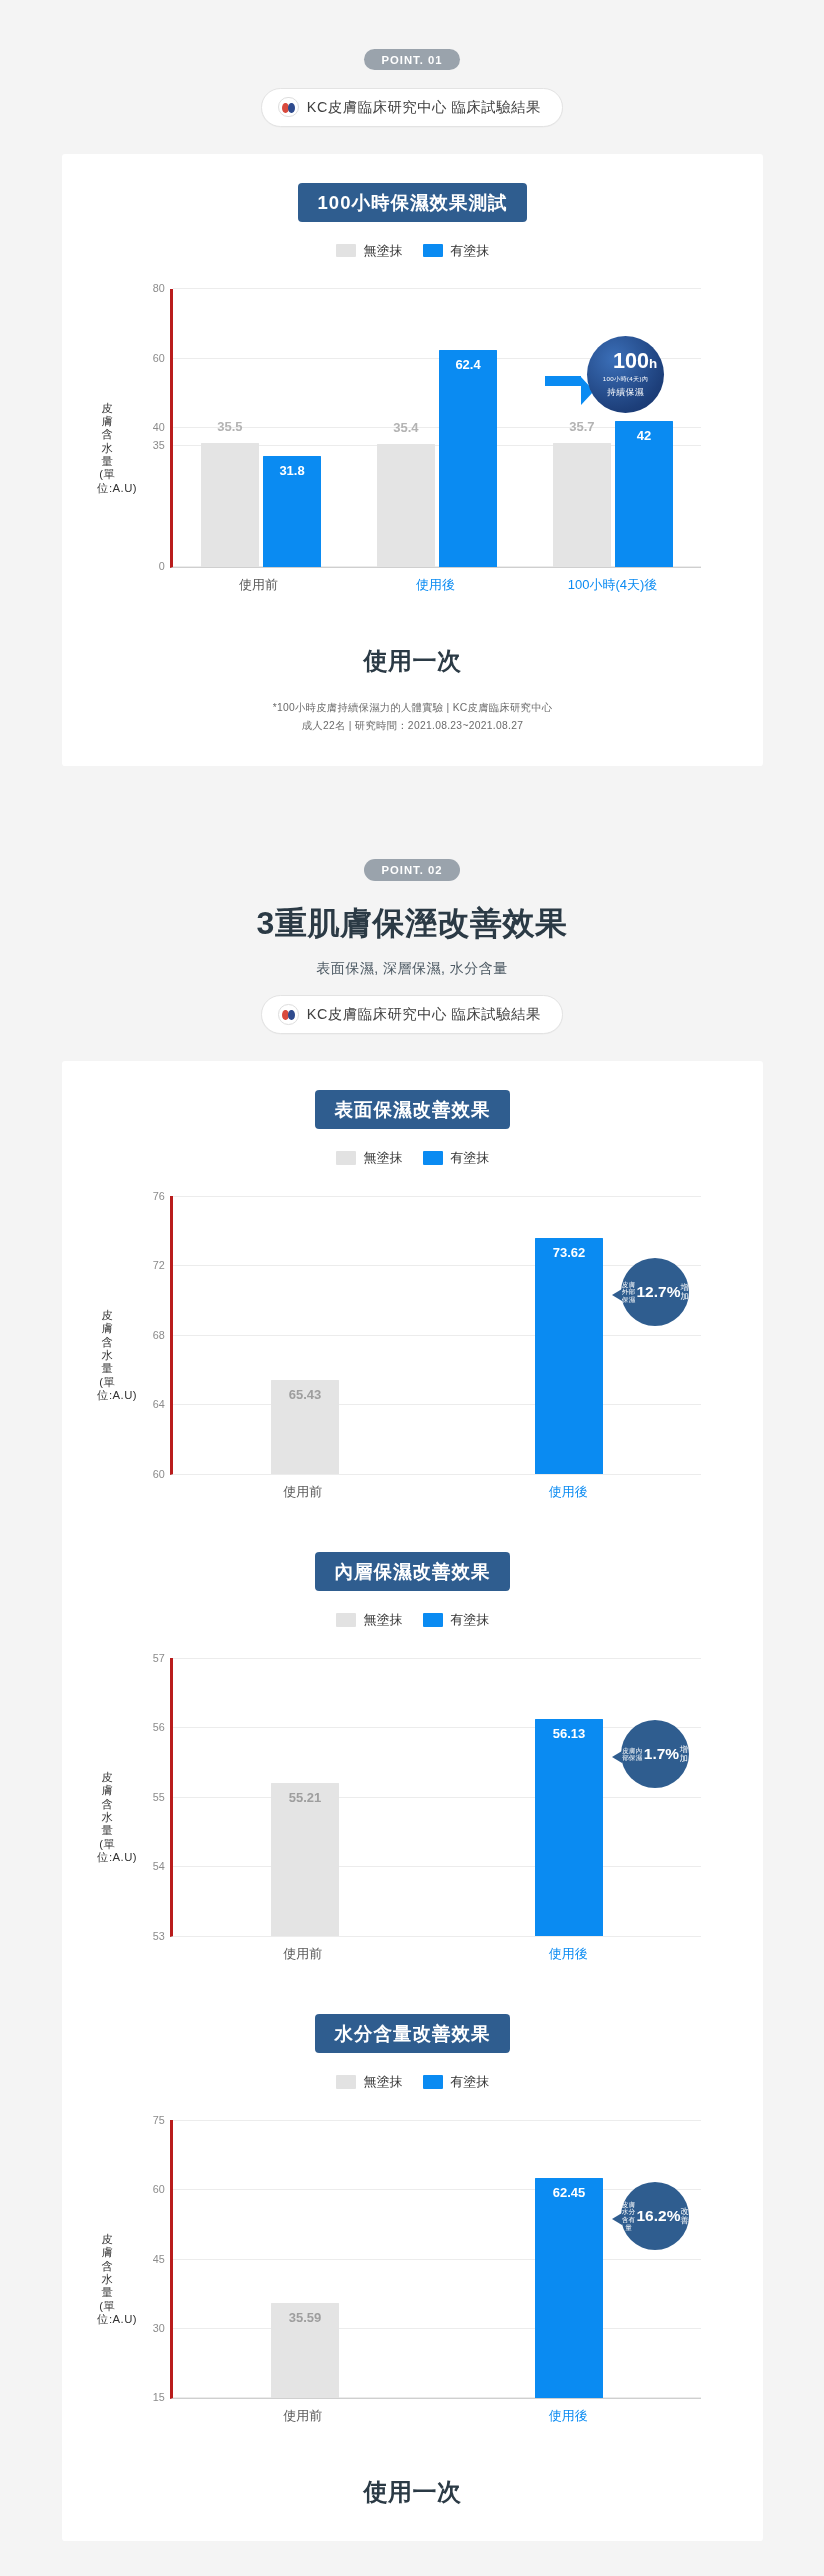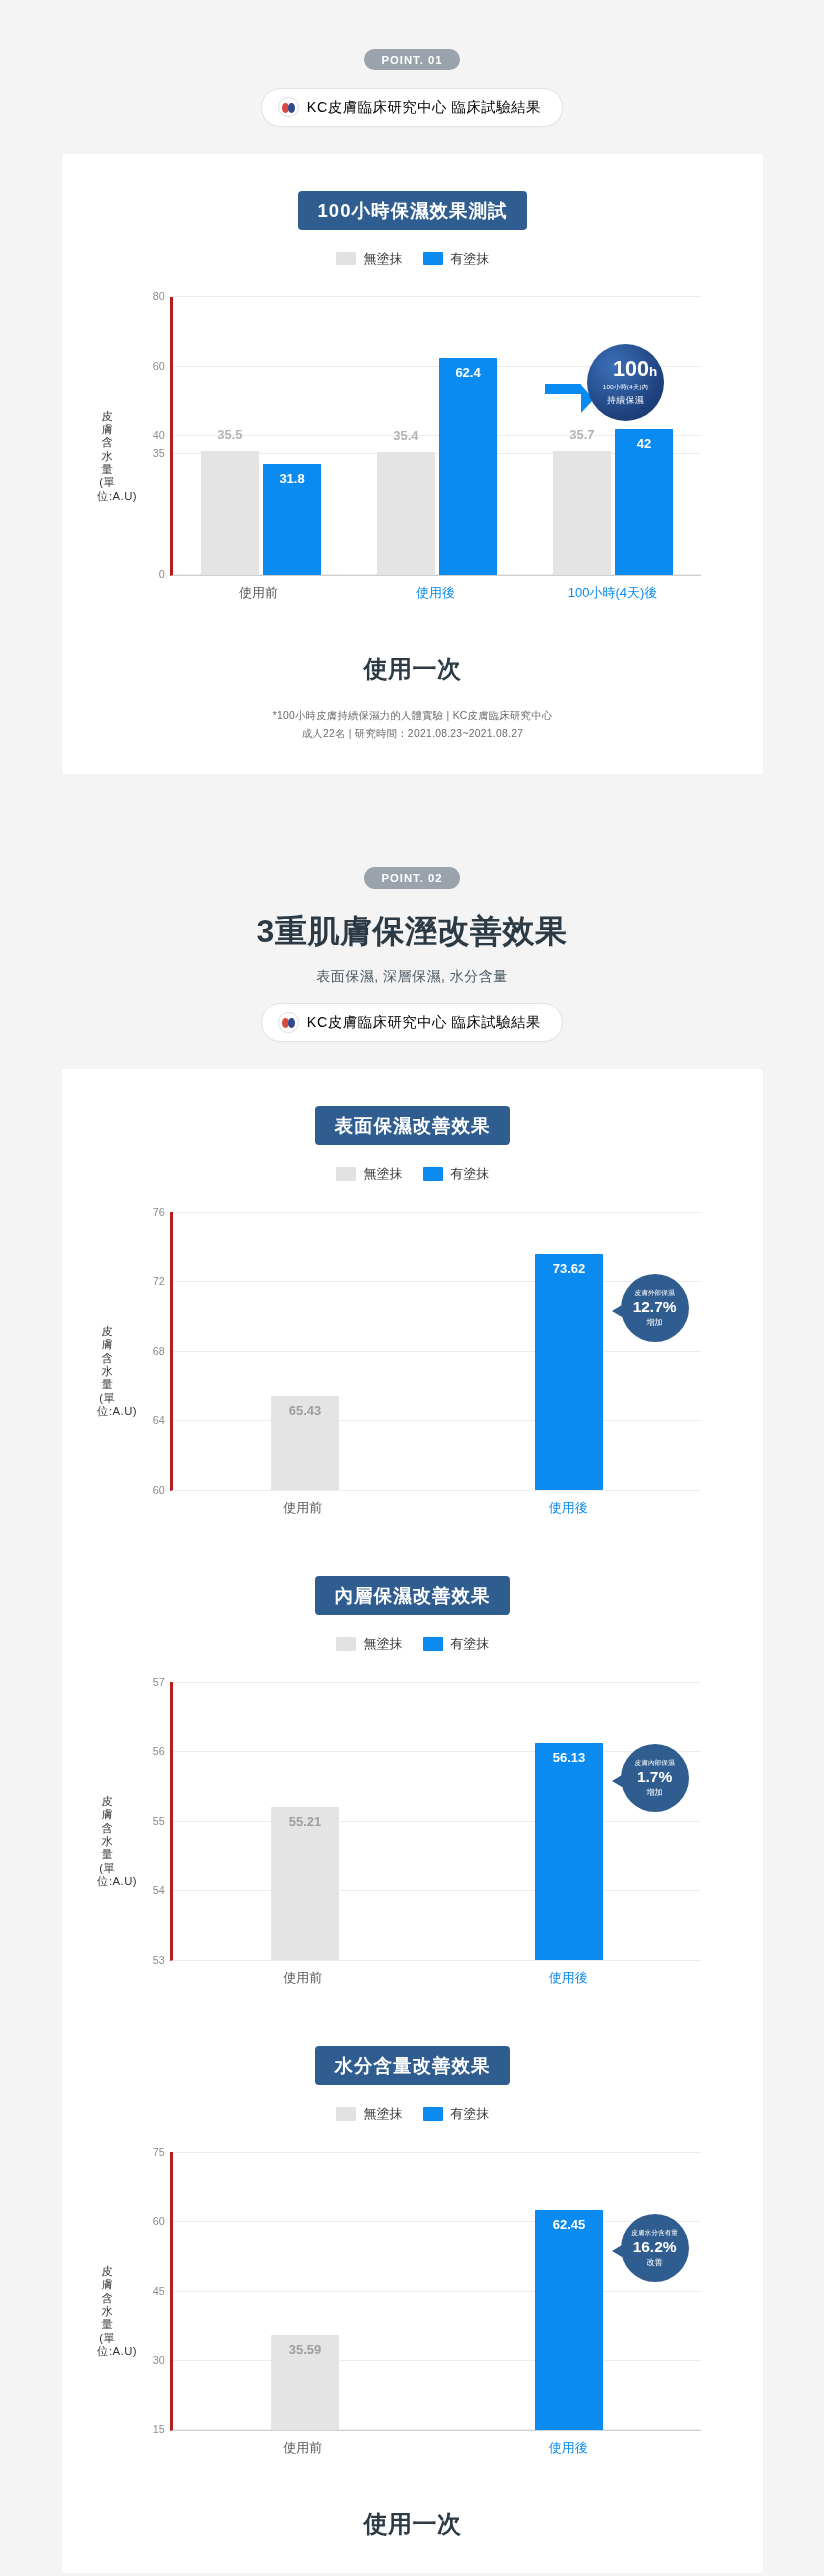--- a/index.html
+++ b/index.html
@@ -61,34 +61,34 @@
     width: 20.6px; height: 20.6px; border-radius: 50%;
     background: #fff;
     border: 0.5px solid #ddd;
     display: flex; align-items: center; justify-content: center;
     font-size: 8.8px; font-weight: bold; color: #c0392b;
     position: relative;
     overflow: hidden;
   }
   .kc-logo .dot-r { position:absolute; left:3.1px; top:5.2px; width:6.7px;height:9.8px;background:#d94a3d;border-radius:50% 50% 50% 50%; }
   .kc-logo .dot-b { position:absolute; left:8.8px; top:5.2px; width:6.7px;height:9.8px;background:#2f4b8e;border-radius:50%; }
-  .kc-pill-text { font-size: 14.4px; color: #000000; letter-spacing: 0.5px; }
+  .kc-pill-text { font-size: 14.4px; color: #404040; letter-spacing: 0.5px; }
 
   
   .card {
     background: #ffffff;
     border-radius: 3.1px;
     margin-top: 27px;
     padding: 29px 31px 31px;
     width: 701px;
     margin-left: auto; margin-right: auto;
   }
 
   .chart-title {
-    margin: 8px auto;
+    margin: 0 auto;
     width: fit-content;
     background: #2f5d8f;
     color: #ffffff;
     font-size: 18.5px;
     font-weight: bold;
     border-radius: 4.1px;
     padding: 7.2px 19.6px;
     letter-spacing: 1px;
   }
   .chart-title.navy { background: #2f5d8f; }
@@ -232,21 +232,21 @@
 
   
   .bubble {
     position: absolute;
     right: 12.4px;
     top: 62px;
     width: 68px; height: 68px;
     border-radius: 50%;
     background: #2f5d8f;
     color: #fff;
-    display: flex; flex-direction: column;
+    display: flex; flex-direction: row;
     align-items: center; justify-content: center;
     text-align: center;
     line-height: 1.15;
   }
   .bubble .t1 { font-size: 6.7px; }
   .bubble .t2 { font-size: 15.5px; font-weight: bold; margin: 1.5px 0; }
   .bubble .t3 { font-size: 8.2px; }
   .bubble:after {
     content:"";
     position:absolute;

